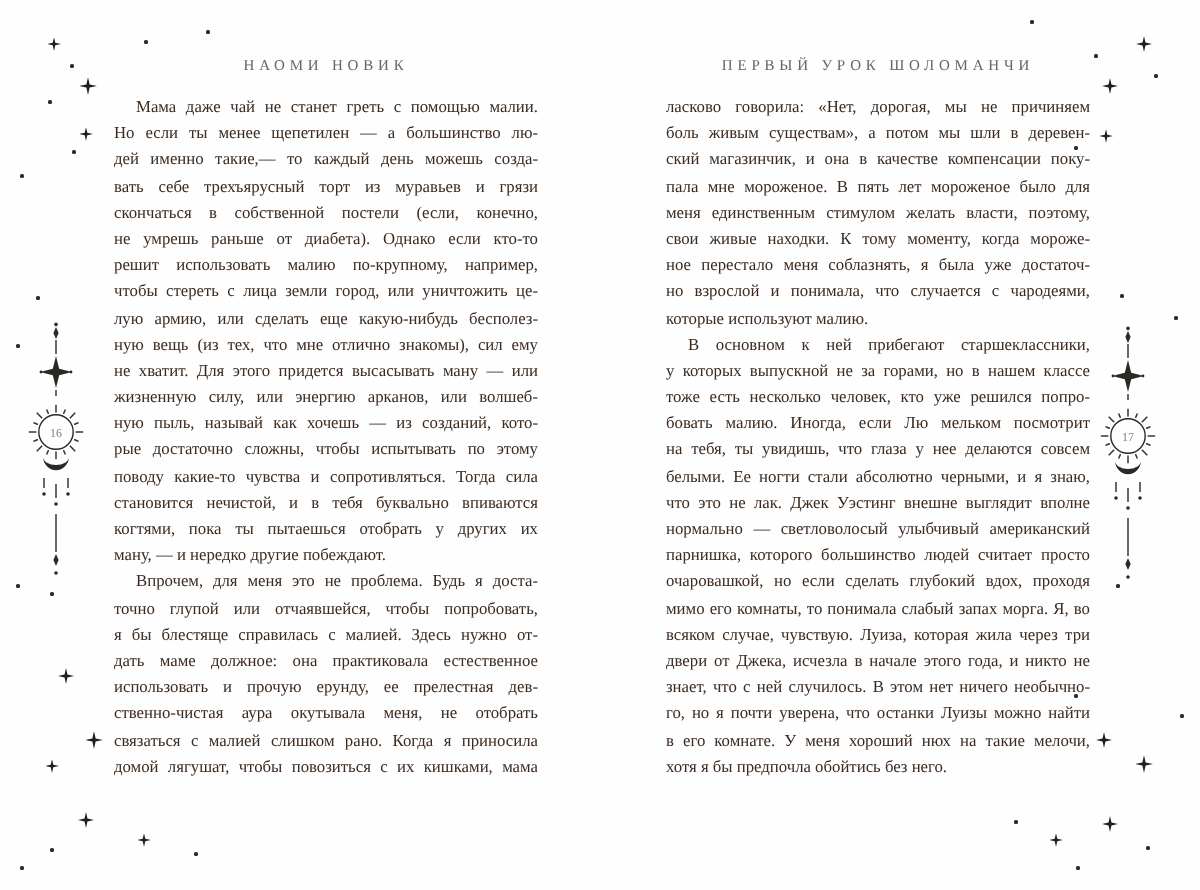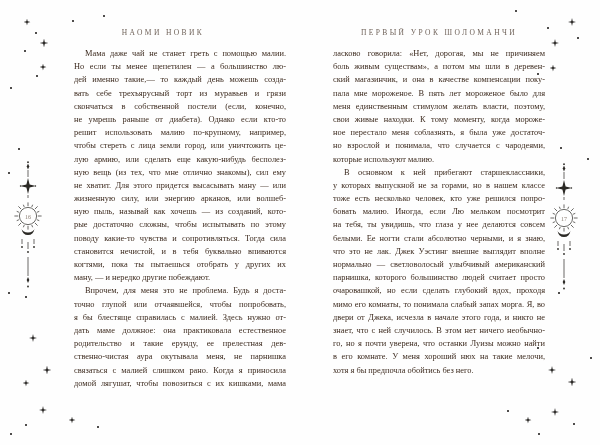--- a/index.html
+++ b/index.html
@@ -38,21 +38,21 @@
     background:#2c2a28;
   }
 </style>
 </head>
 <body>
 
 <div class="page-header" style="left:57px">НАОМИ НОВИК</div>
 
 <div class="page-header" style="left:333px">ПЕРВЫЙ УРОК ШОЛОМАНЧИ</div>
 
-<div class="text-column" style="left:74px">
+<div class="text-column" style="left:57px">
     <div class="line indent">Мама даже чай не станет греть с помощью малии.</div>
     <div class="line">Но если ты менее щепетилен — а большинство лю-</div>
     <div class="line">дей именно такие,— то каждый день можешь созда-</div>
     <div class="line">вать себе трехъярусный торт из муравьев и грязи</div>
     <div class="line">скончаться в собственной постели (если, конечно,</div>
     <div class="line">не умрешь раньше от диабета). Однако если кто-то</div>
     <div class="line">решит использовать малию по-крупному, например,</div>
     <div class="line">чтобы стереть с лица земли город, или уничтожить це-</div>
     <div class="line">лую армию, или сделать еще какую-нибудь бесполез-</div>
     <div class="line">ную вещь (из тех, что мне отлично знакомы), сил ему</div>
@@ -61,22 +61,22 @@
     <div class="line">ную пыль, называй как хочешь — из созданий, кото-</div>
     <div class="line">рые достаточно сложны, чтобы испытывать по этому</div>
     <div class="line">поводу какие-то чувства и сопротивляться. Тогда сила</div>
     <div class="line">становится нечистой, и в тебя буквально впиваются</div>
     <div class="line">когтями, пока ты пытаешься отобрать у других их</div>
     <div class="line end">ману, — и нередко другие побеждают.</div>
     <div class="line indent">Впрочем, для меня это не проблема. Будь я доста-</div>
     <div class="line">точно глупой или отчаявшейся, чтобы попробовать,</div>
     <div class="line">я бы блестяще справилась с малией. Здесь нужно от-</div>
     <div class="line">дать маме должное: она практиковала естественное</div>
-    <div class="line">родительство и такие ерунду, ее прелестная дев-</div>
-    <div class="line">ственно-чистая аура окутывала меня, не парнишка</div>
+    <div class="line">использовать и прочую ерунду, ее прелестная дев-</div>
+    <div class="line">ственно-чистая аура окутывала меня, не отобрать</div>
     <div class="line">связаться с малией слишком рано. Когда я приносила</div>
     <div class="line">домой лягушат, чтобы повозиться с их кишками, мама</div>
   </div>
 
 <div class="text-column" style="left:333px">
     <div class="line">ласково говорила: «Нет, дорогая, мы не причиняем</div>
     <div class="line">боль живым существам», а потом мы шли в деревен-</div>
     <div class="line">ский магазинчик, и она в качестве компенсации поку-</div>
     <div class="line">пала мне мороженое. В пять лет мороженое было для</div>
     <div class="line">меня единственным стимулом желать власти, поэтому,</div>
@@ -88,20 +88,21 @@
     <div class="line">у которых выпускной не за горами, но в нашем классе</div>
     <div class="line">тоже есть несколько человек, кто уже решился попро-</div>
     <div class="line">бовать малию. Иногда, если Лю мельком посмотрит</div>
     <div class="line">на тебя, ты увидишь, что глаза у нее делаются совсем</div>
     <div class="line">белыми. Ее ногти стали абсолютно черными, и я знаю,</div>
     <div class="line">что это не лак. Джек Уэстинг внешне выглядит вполне</div>
     <div class="line">нормально — светловолосый улыбчивый американский</div>
     <div class="line">парнишка, которого большинство людей считает просто</div>
     <div class="line">очаровашкой, но если сделать глубокий вдох, проходя</div>
     <div class="line">мимо его комнаты, то понимала слабый запах морга. Я, во</div>
+    <div class="line">всяком случае, чувствую. Луиза, которая жила через три</div>
     <div class="line">двери от Джека, исчезла в начале этого года, и никто не</div>
     <div class="line">знает, что с ней случилось. В этом нет ничего необычно-</div>
     <div class="line">го, но я почти уверена, что останки Луизы можно найти</div>
     <div class="line">в его комнате. У меня хороший нюх на такие мелочи,</div>
     <div class="line end">хотя я бы предпочла обойтись без него.</div>
   </div>
 
 <div class="ornament" style="left:10px;top:160px">
   <svg width="36" height="130" viewBox="0 0 36 130">
     <g stroke="#2b2925" stroke-width="0.7" fill="none">

